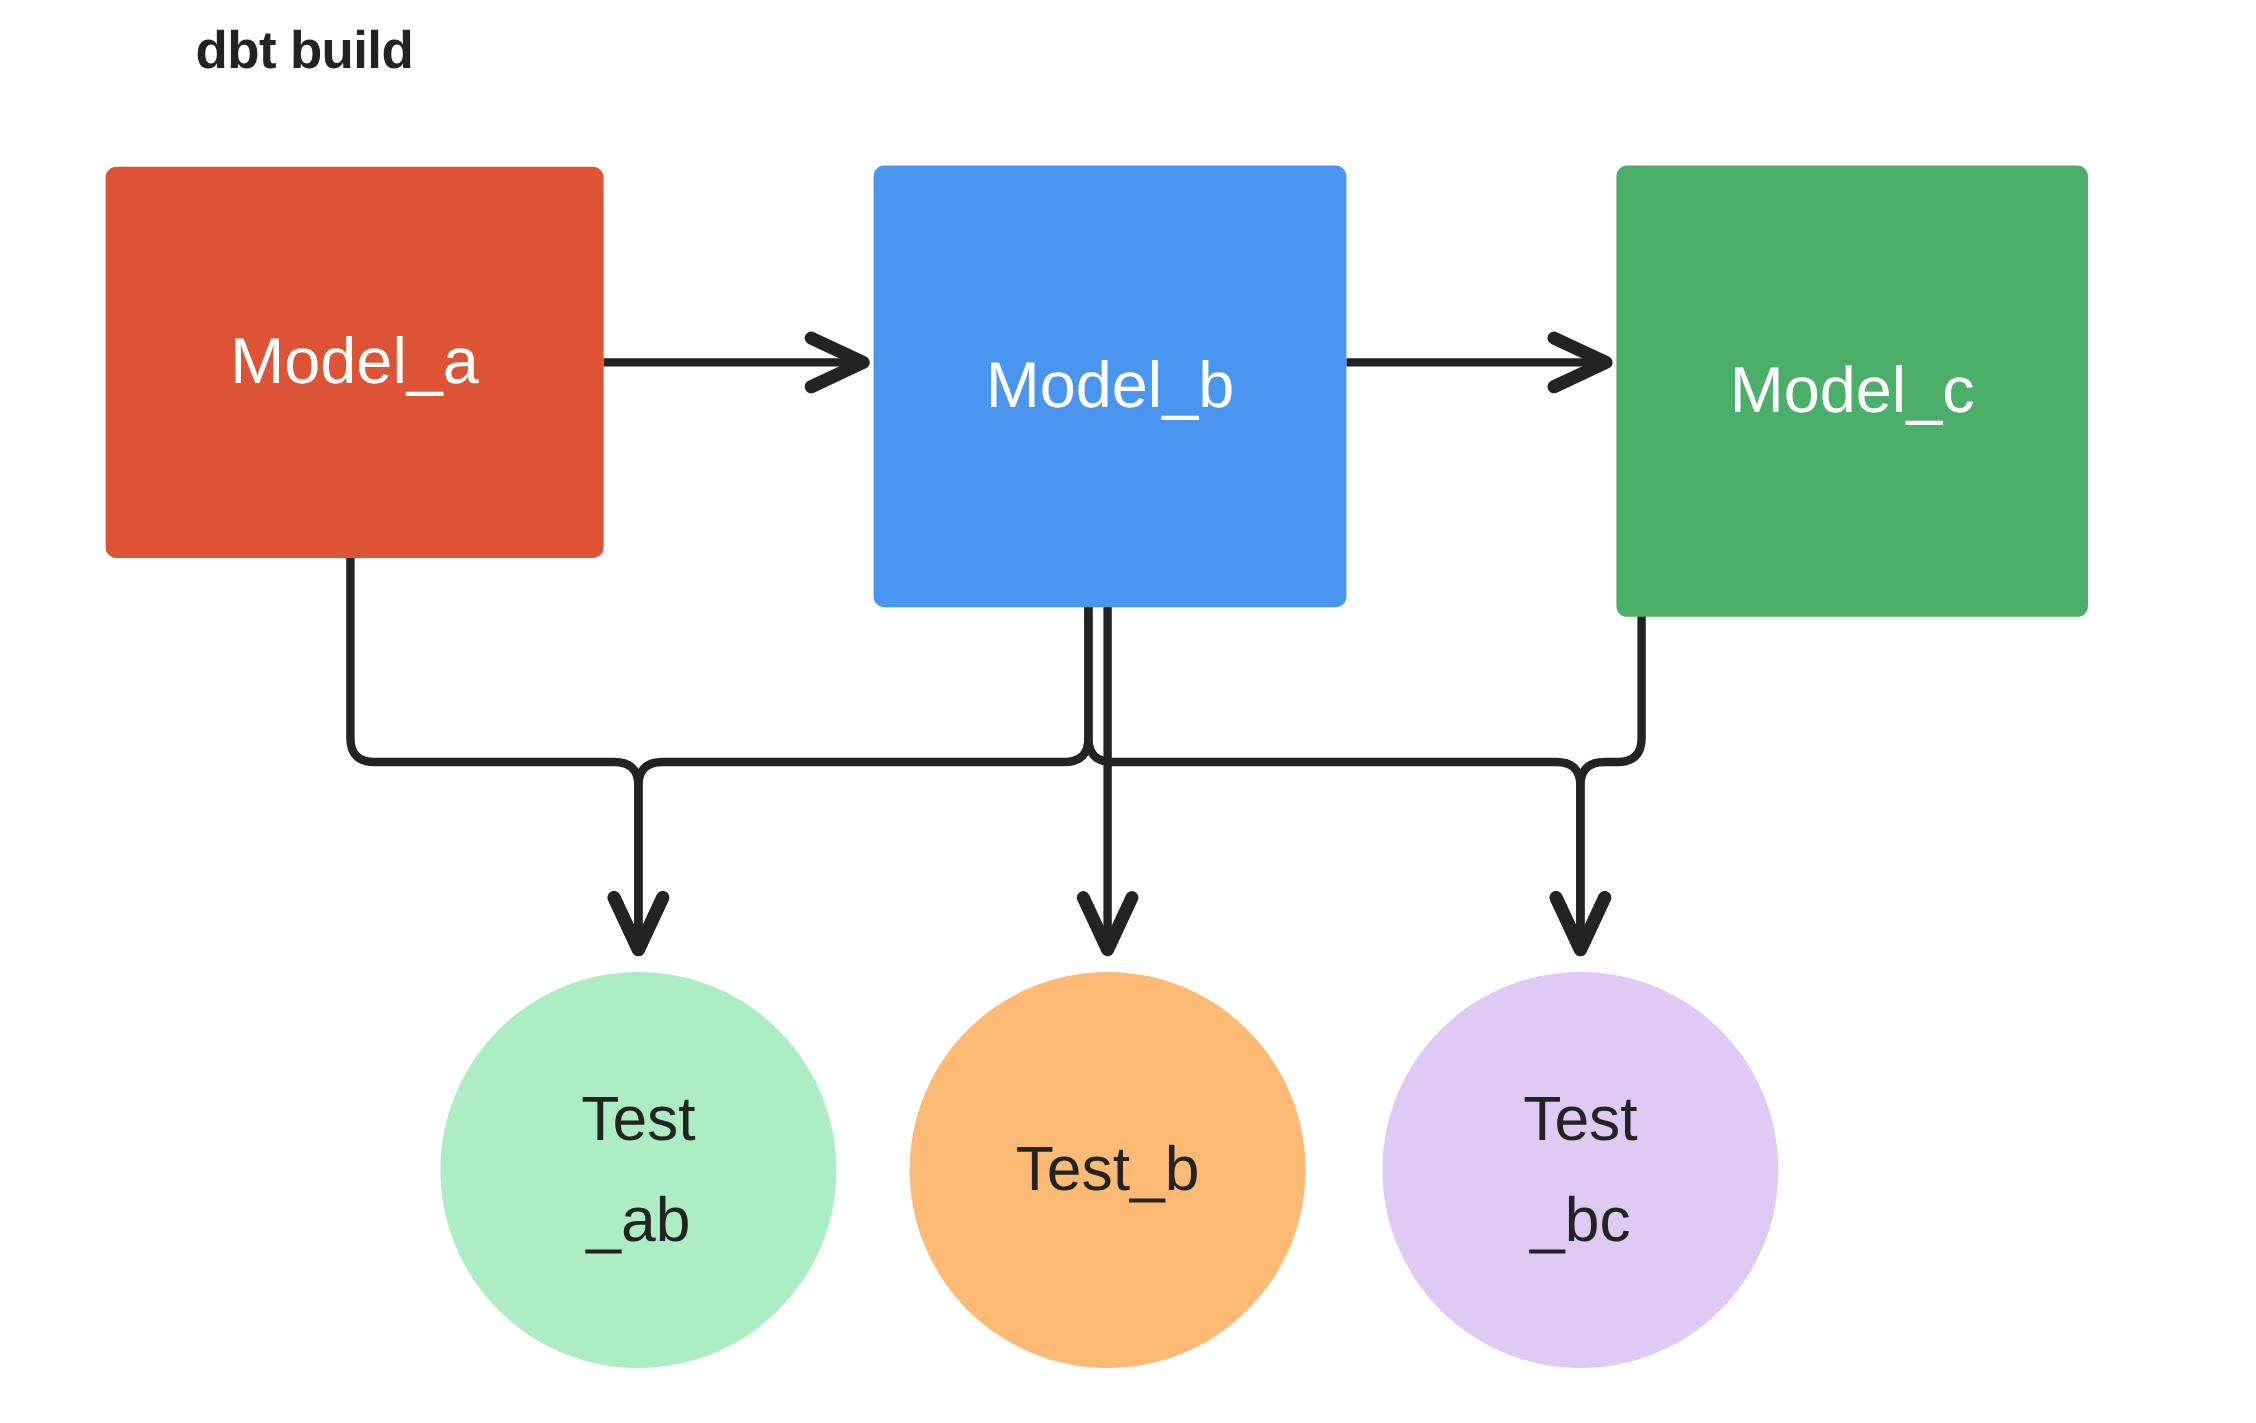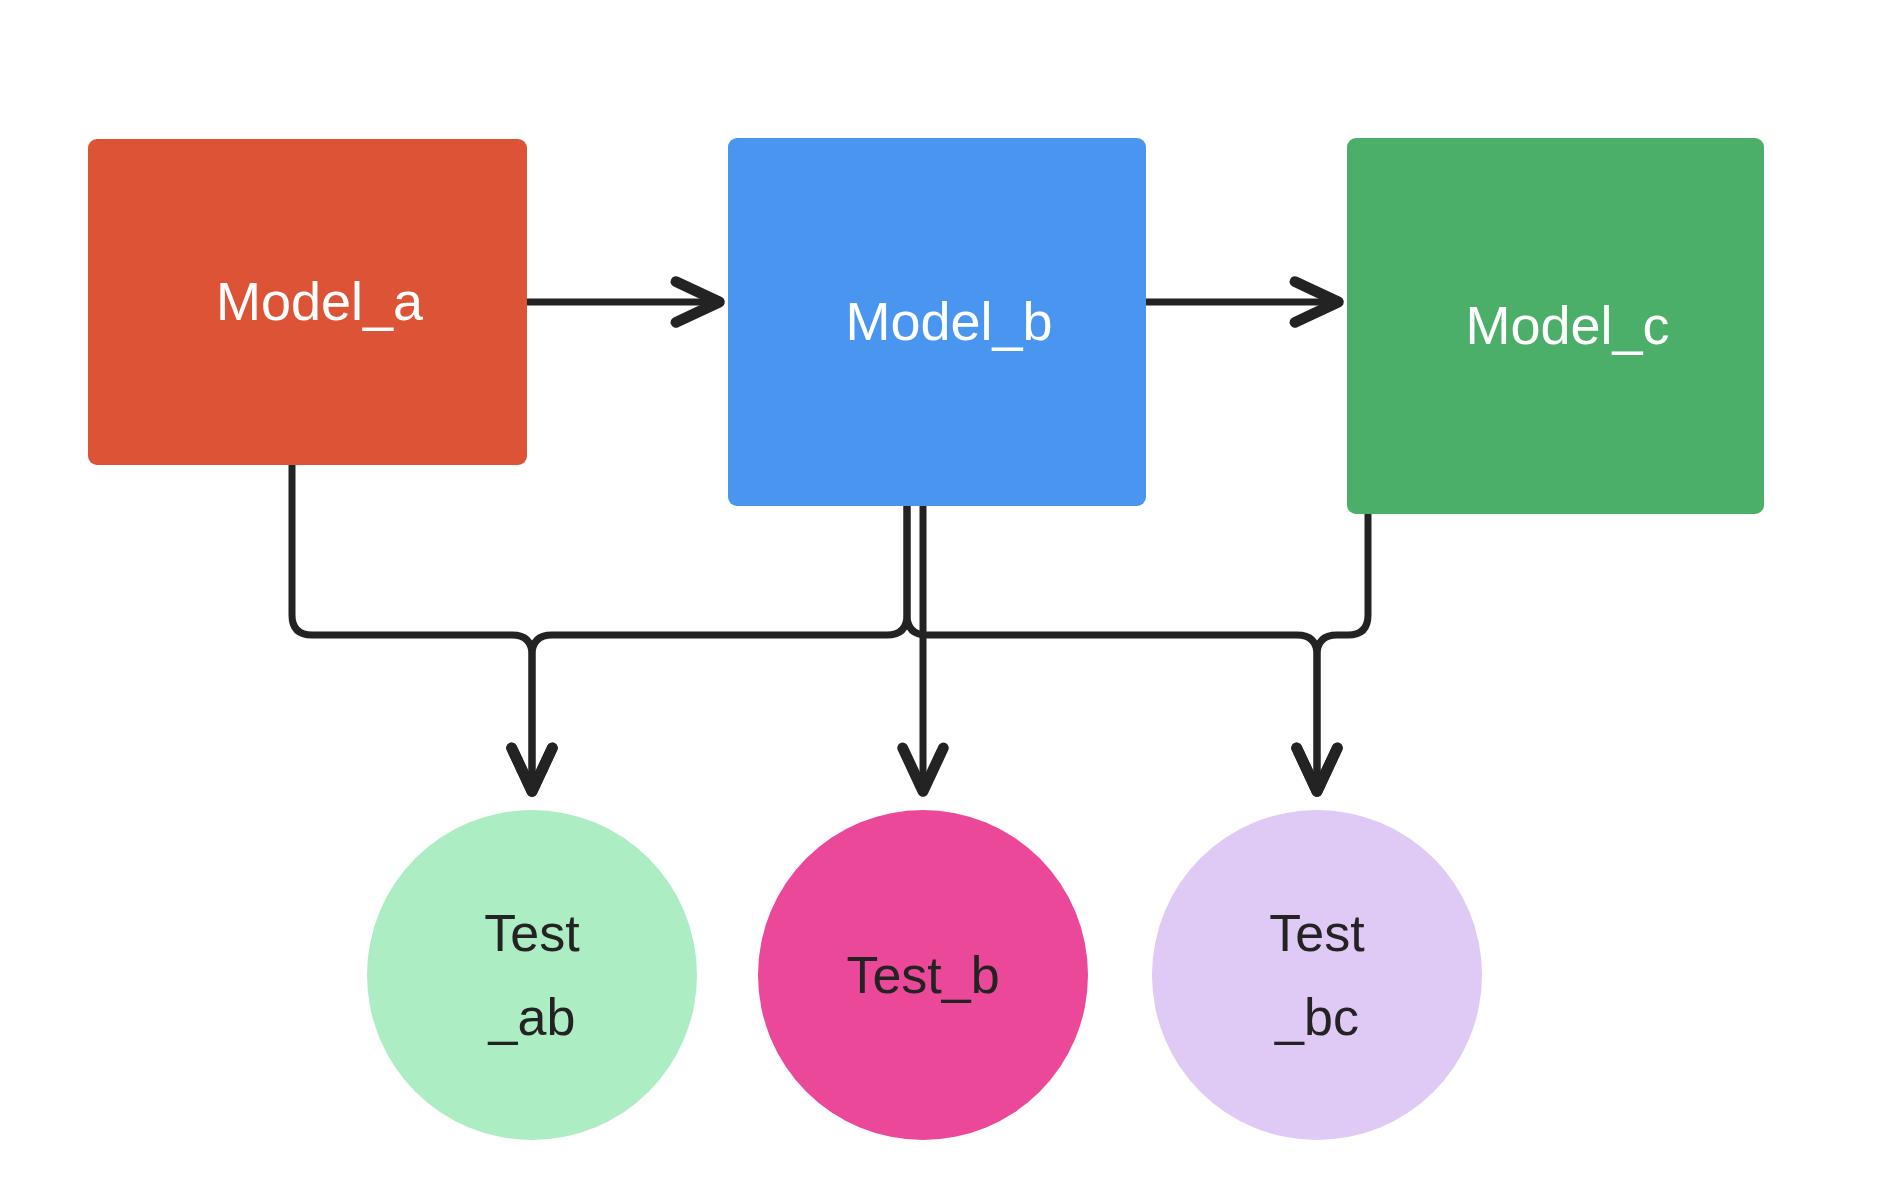--- a/index.html
+++ b/index.html
@@ -39,49 +39,49 @@
     position: absolute;
     border-radius: 9px;
     display: flex;
     align-items: center;
     justify-content: center;
     color: #ffffff;
     font-size: 54px;
     font-weight: 400;
     line-height: 1.1;
     white-space: nowrap;
-    padding-left: 24px;
   }
   #node-model-a { left: 88px;   top: 139px; width: 415px; height: 326px; background: #DD5335; }
   #node-model-b { left: 728px;  top: 138px; width: 394px; height: 368px; background: #4A95F0; }
   #node-model-c { left: 1347px; top: 138px; width: 393px; height: 376px; background: #4CAF69; }
 
   .test-node {
     position: absolute;
     border-radius: 50%;
     display: flex;
     flex-direction: column;
     align-items: center;
     justify-content: center;
     color: #232323;
     font-size: 52px;
     font-weight: 400;
     line-height: 1.62;
     text-align: center;
   }
   #node-test-ab { left: 367px;  top: 810px; width: 330px; height: 330px; background: #ADEDC4; }
-  #node-test-b  { left: 758px;  top: 810px; width: 330px; height: 330px; background: #ec4899; }
+  #node-test-b  { left: 758px;  top: 810px; width: 330px; height: 330px; background: #fdba74; }
   #node-test-bc { left: 1152px; top: 810px; width: 330px; height: 330px; background: #DFC9F5; }
   .test-line-2 { position: relative; }
 </style>
 </head>
 <body>
 
 <div id="canvas">
 
+  <div class="diagram-title">dbt build</div>
 
   <svg id="edge-layer" viewBox="0 0 1880 1186">
     <defs>
       <marker id="arrowhead" markerWidth="10" markerHeight="10" refX="7.2" refY="4" orient="auto" markerUnits="strokeWidth">
         <path d="M 1.2 1.1 L 7.4 4 L 1.2 6.9" fill="none" stroke="#232323" stroke-width="1.55" stroke-linecap="round" stroke-linejoin="round"></path>
       </marker>
     </defs>
 
     <g stroke="#232323" stroke-width="7" fill="none" stroke-linecap="butt" stroke-linejoin="round">
 

